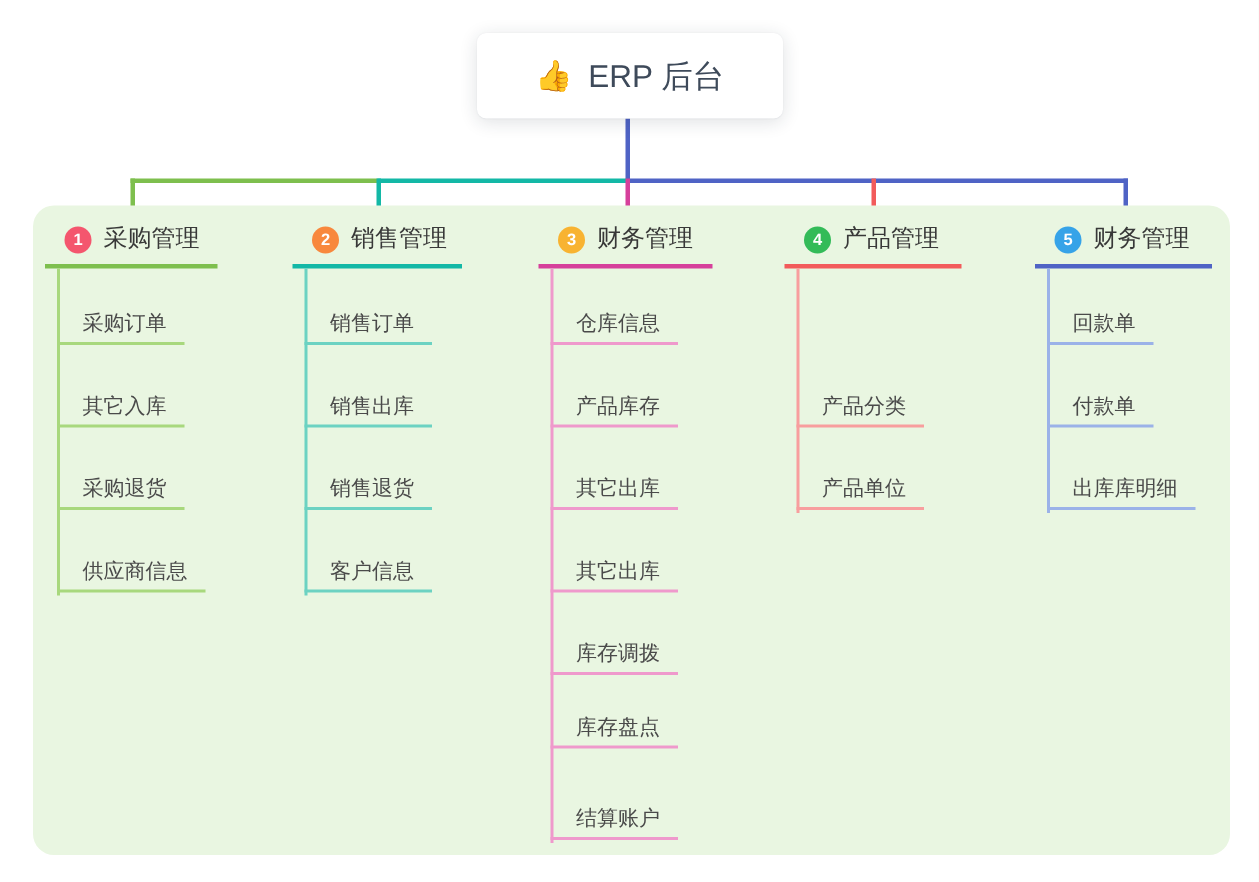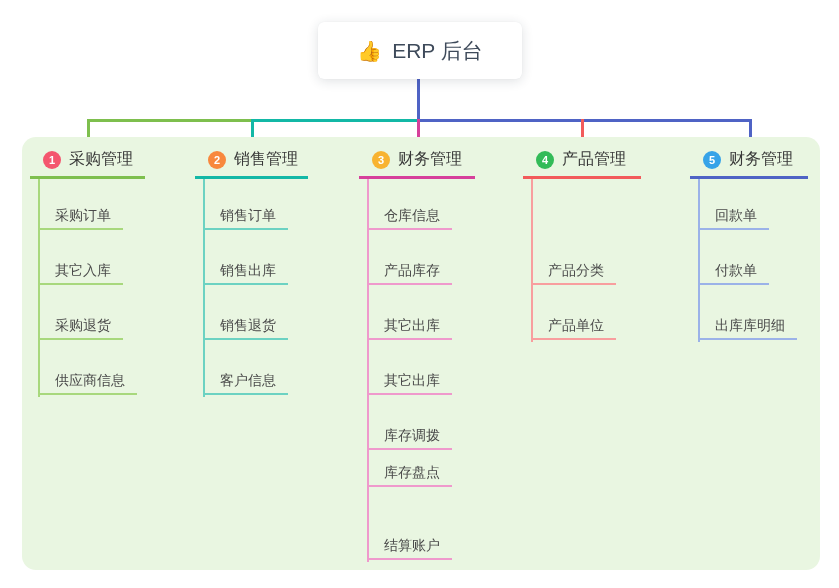--- a/index.html
+++ b/index.html
@@ -63,21 +63,21 @@
   .br0 .trunk, .br1 .trunk { height:218px; }
   .br2 .trunk { height:383px; }
   .br3 .trunk, .br4 .trunk { height:163px; }
   .child {
     position:absolute; left:8px;
     font-size:14px; color:#4a4a4a; line-height:26px; white-space:nowrap;
     border-bottom:2px solid var(--cl);
     padding:0 12px 0 17px; cursor:pointer;
   }
   .c0 { top:56px; }  .c1 { top:111px; } .c2 { top:166px; } .c3 { top:221px; }
-  .c4 { top:276px; } .c5 { top:313px; } .c6 { top:386px; }
+  .c4 { top:276px; } .c5 { top:325px; } .c6 { top:386px; }
 </style>
 </head>
 <body>
 
 <div class="canvas">
 
   <div class="stem" style="--c: #4f63c5; --cl: #9bb2e8; --cb: #36a3e8;"></div>
   <div class="hseg hseg0" style="--c: #7ebf4e; --cl: #a8d87d; --cb: #f4566e;"></div>
   <div class="hseg hseg1" style="--c: #13b8a6; --cl: #6cd2c2; --cb: #f8883d;"></div>
   <div class="hseg hseg2" style="--c: #4f63c5; --cl: #9bb2e8; --cb: #36a3e8;"></div>

